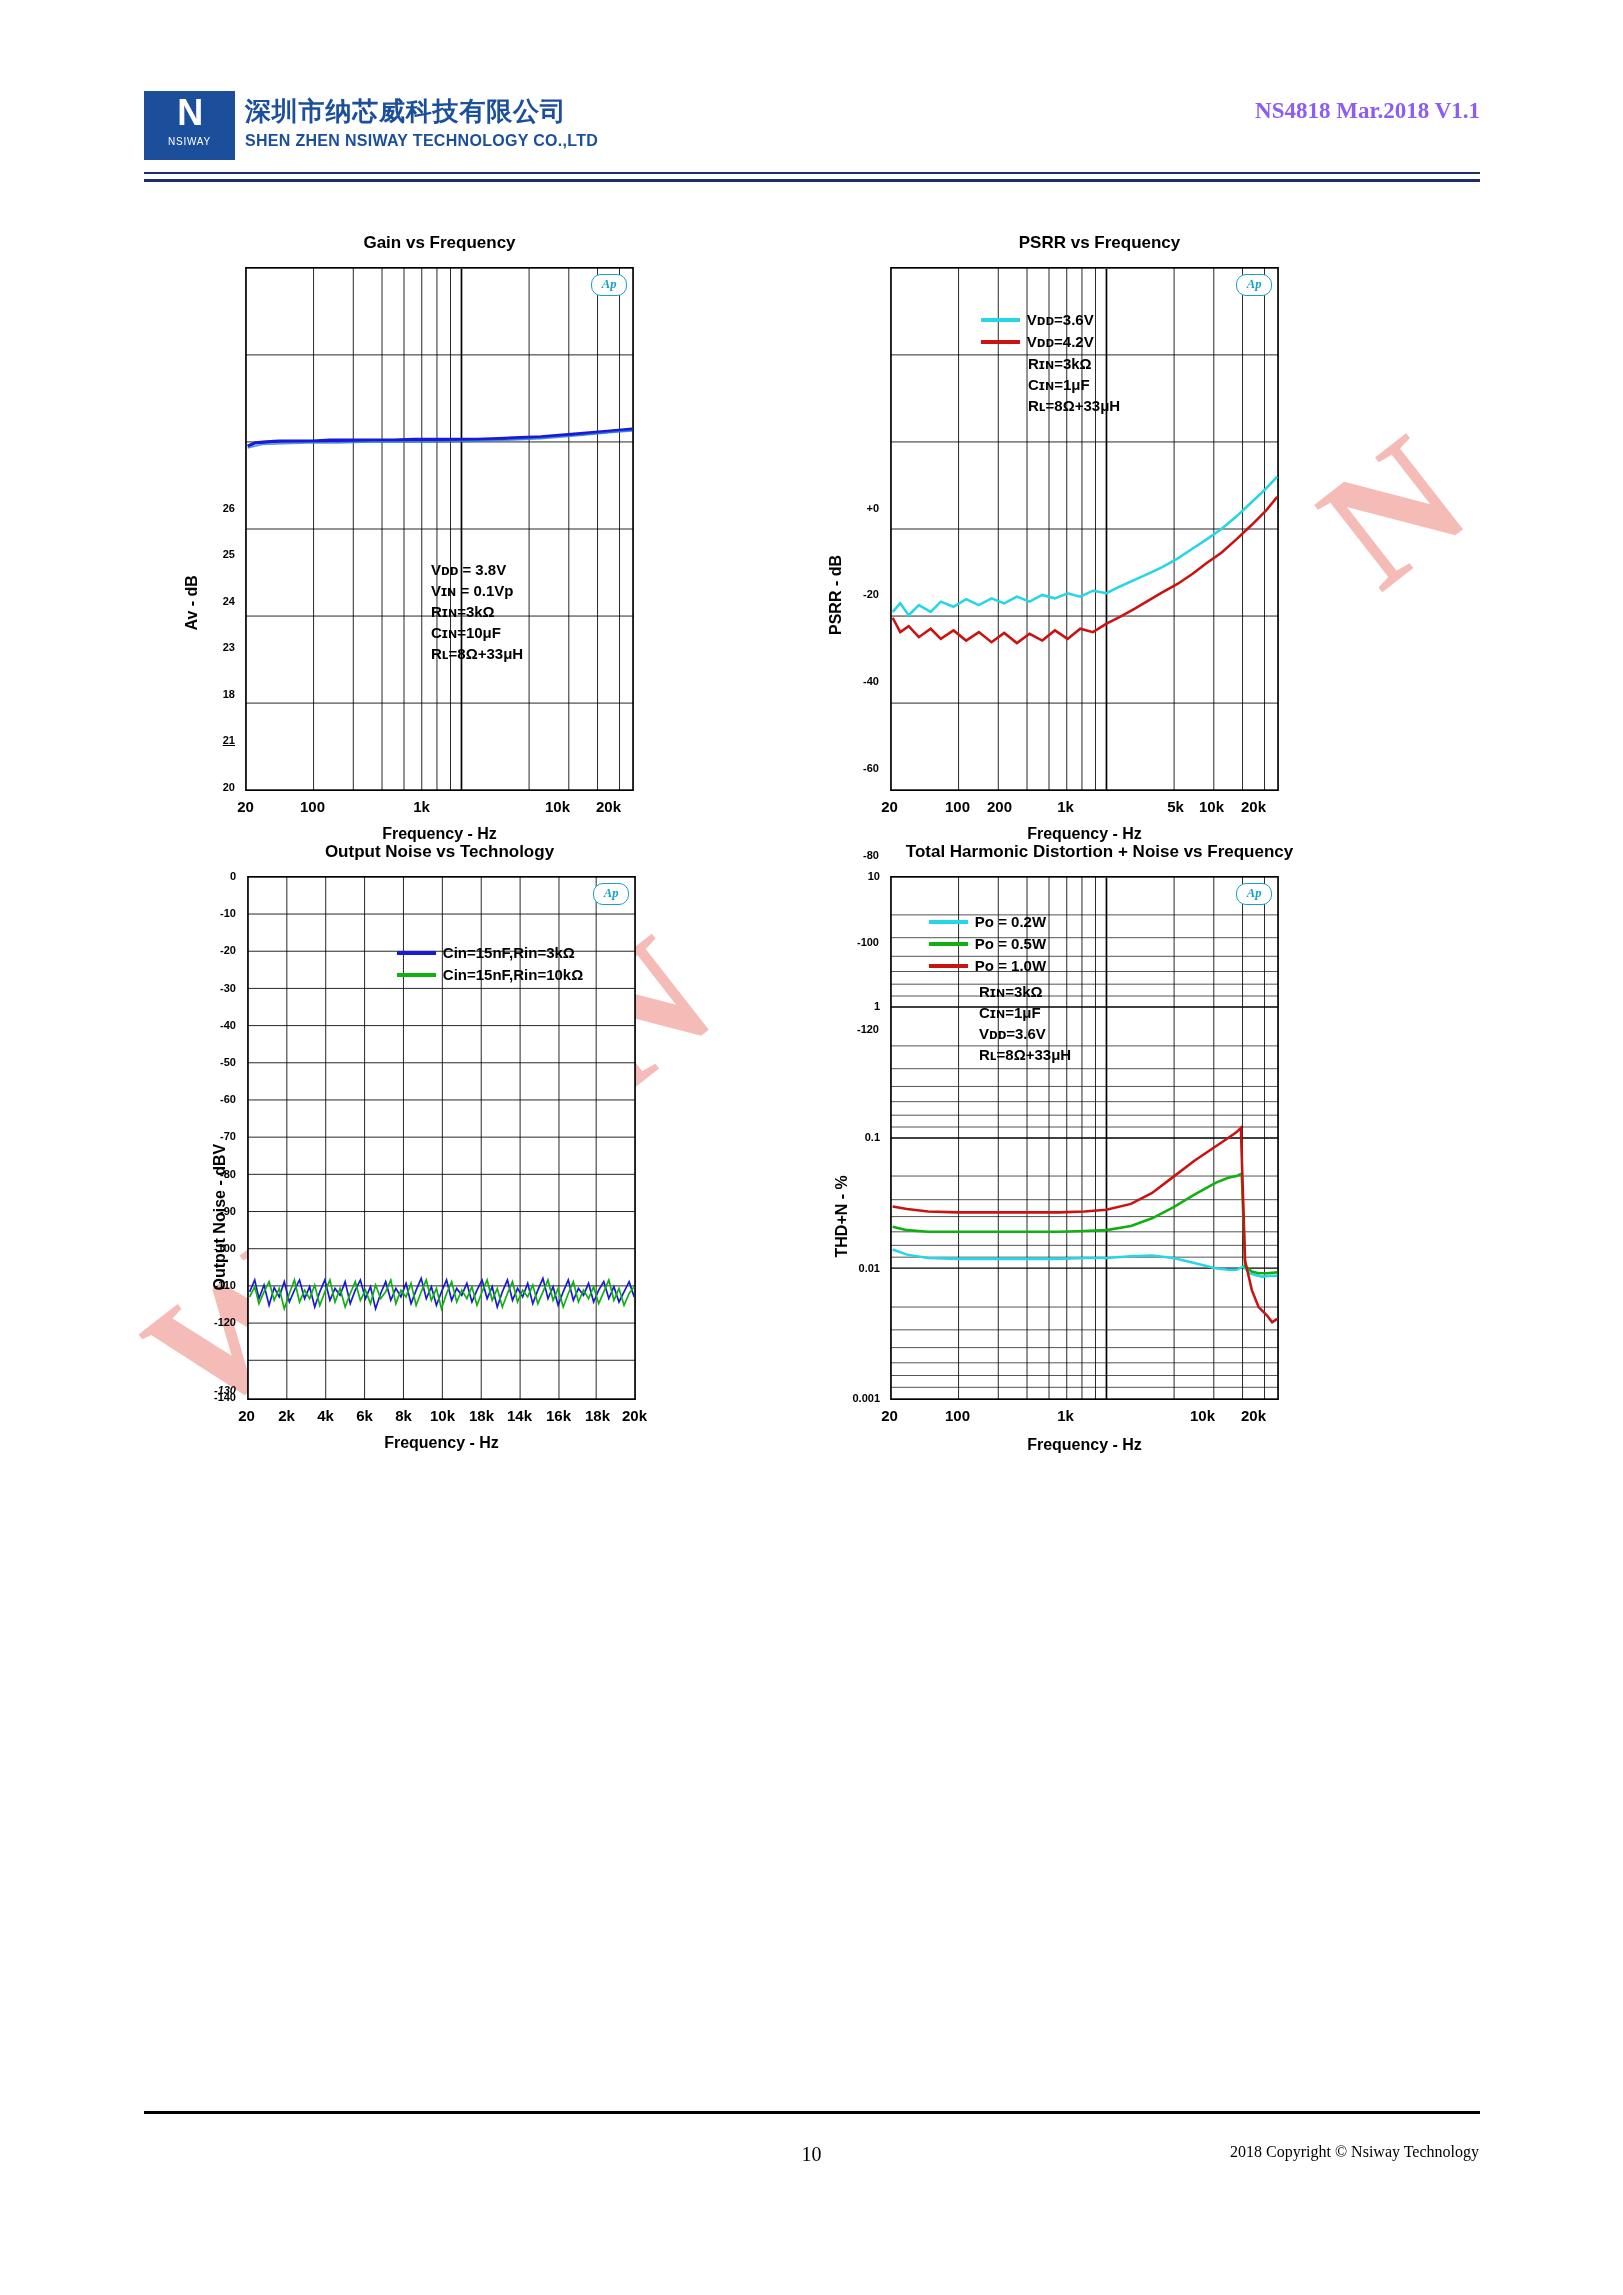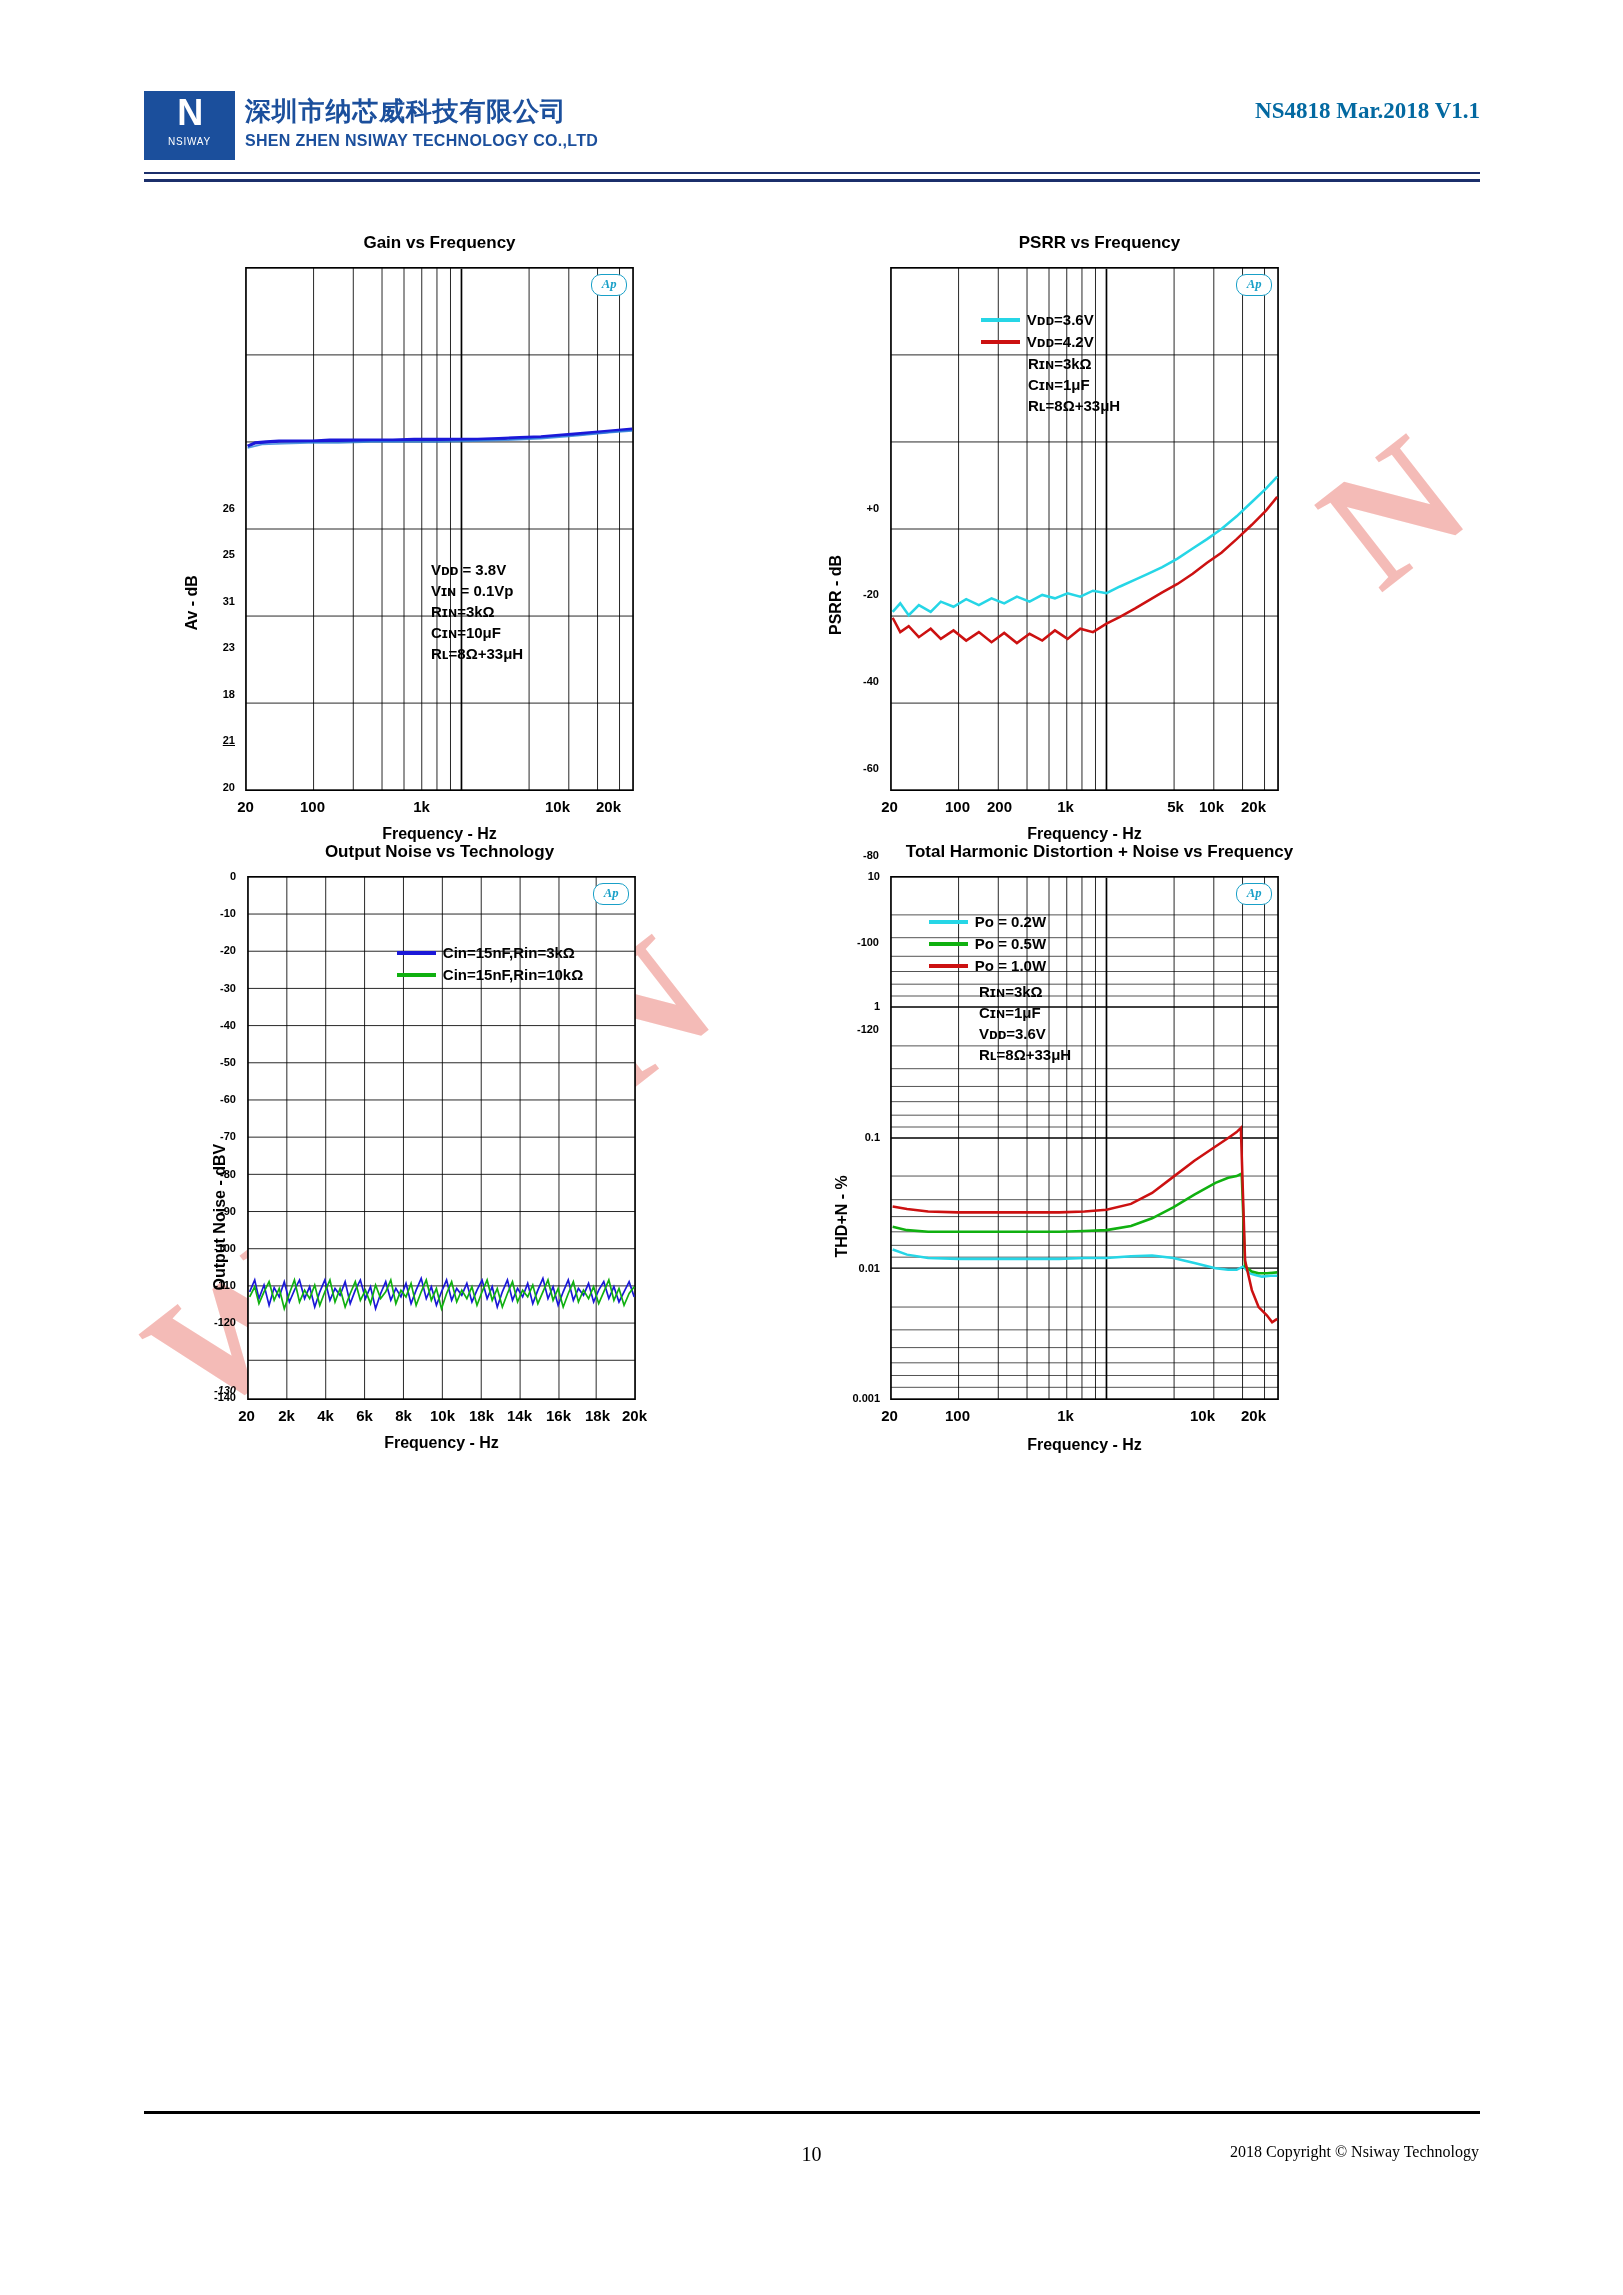--- a/index.html
+++ b/index.html
@@ -29,21 +29,21 @@
   .cn-name{
     position:absolute;left:101px;top:2.5px;font-family:"DejaVu Sans",sans-serif;
     font-weight:bold;font-size:26px;color:#1b4f9c;letter-spacing:0.8px;white-space:nowrap;
   }
   .en-name{
     position:absolute;left:101px;top:41px;font-family:"Liberation Sans",sans-serif;
     font-weight:bold;font-size:16px;color:#1b4f9c;letter-spacing:0.3px;white-space:nowrap;
   }
   .doc-id{
     position:absolute;right:0;top:6.8px;font-family:"Liberation Serif",serif;
-    font-weight:bold;font-size:23px;color:#0369a1;white-space:nowrap;
+    font-weight:bold;font-size:23px;color:#8b5cf6;white-space:nowrap;
   }
   .header-rule{
     position:absolute;left:144px;top:179px;width:1336px;height:3.4px;background:#1b2f6b;
   }
   .header-rule2{
     position:absolute;left:144px;top:172px;width:1336px;height:1.7px;background:#1b2f6b;
   }
   
   .footer-rule{
     position:absolute;left:144px;top:2111px;width:1336px;height:3.4px;background:#000;
@@ -128,21 +128,21 @@
 
   <div class="charts">
 
     <div class="chart" style="left:0px;top:0px;width:592px;height:541px;">
       <div class="chart-title" style="position:absolute;left:51px;top:0px;width:473px;">Gain vs  Frequency</div>
 
       <div class="ylabel" style="left:-28px;top:321px;width:135px;">Av - dB</div>
 
       <div class="tick-y" style="left:34px;top:269px;width:49px;">26</div>
       <div class="tick-y" style="left:34px;top:315px;width:49px;">25</div>
-      <div class="tick-y" style="left:34px;top:362px;width:49px;">31</div>
+      <div class="tick-y" style="left:34px;top:362px;width:49px;">24</div>
       <div class="tick-y" style="left:34px;top:408px;width:49px;">23</div>
       <div class="tick-y" style="left:34px;top:455px;width:49px;">18</div>
       <div class="tick-y" style="left:34px;top:501px;width:49px;text-decoration:underline;">21</div>
       <div class="tick-y" style="left:34px;top:548px;width:49px;">20</div>
 
       <div class="plotwrap" style="position:absolute;left:93px;top:34px;width:389px;height:524px;">
         <svg width="389" height="524" viewBox="0 0 460 620">
           <rect x="1" y="1" width="458" height="618" fill="#fff" stroke="#000" stroke-width="2"></rect>
 
           <g stroke="#000" stroke-width="1">

